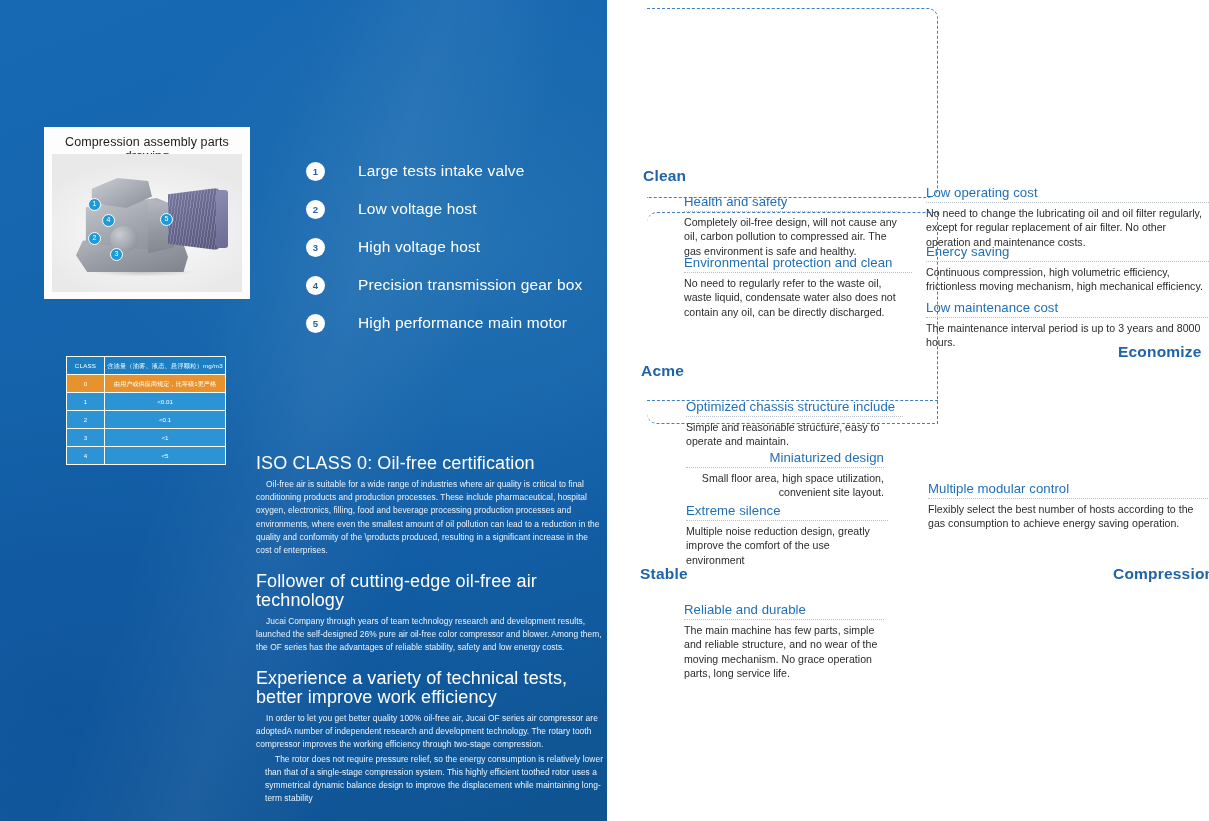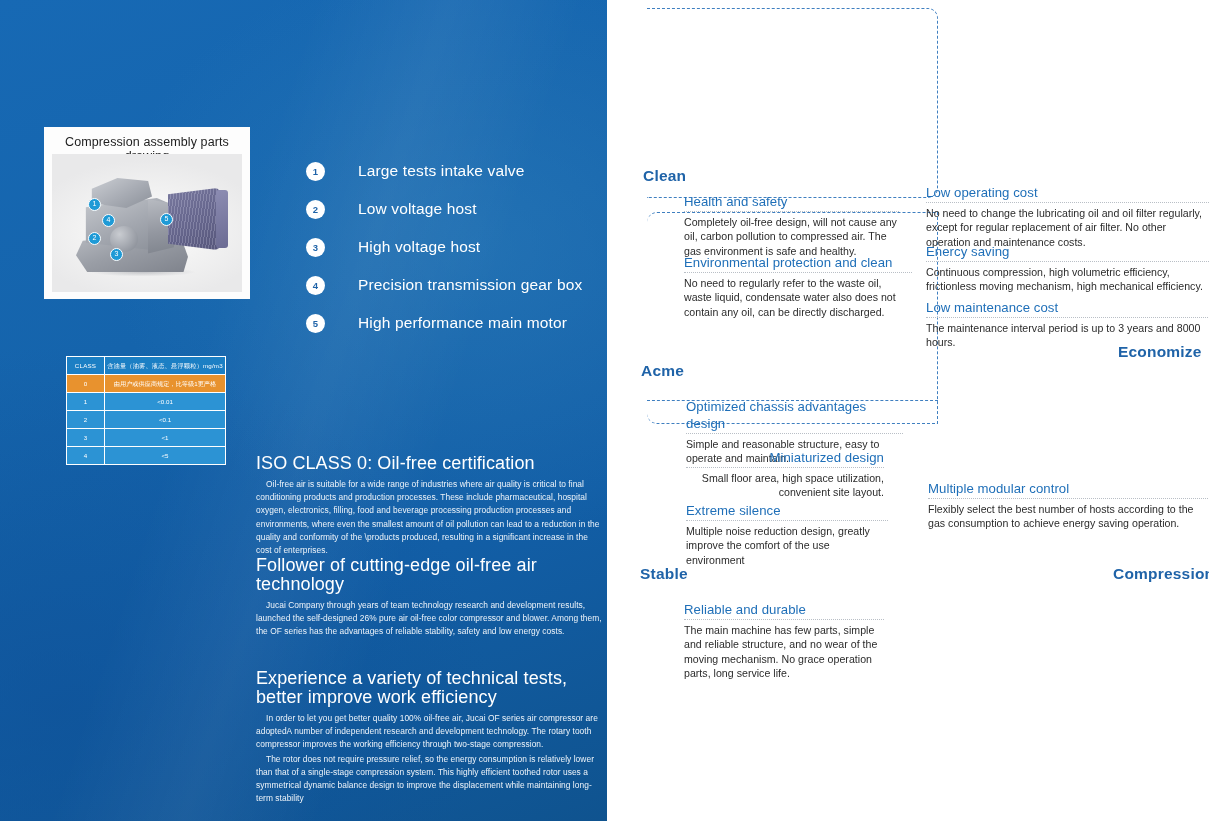--- a/index.html
+++ b/index.html
@@ -198,23 +198,23 @@
     letter-spacing: .1px;
   }
   .blue-p {
     color: #eef4fa;
     font-size: 8.4px;
     line-height: 13.2px;
     margin: 0;
     text-indent: 10px;
     letter-spacing: .05px;
   }
-  .blue-p + .blue-p { margin-top: 1px; }
+  .blue-p + .blue-p { margin-top: 1px; margin-left: 9px; }
   #sec-iso   { top: 454px; }
-  #sec-follow{ top: 556px; }
+  #sec-follow{ top: 572px; }
   #sec-exp   { top: 669px; }
 
   
   #right-panel {
     position: absolute;
     left: 607px; top: 0;
     width: 602px; height: 821px;
     background: #ffffff;
   }
 
@@ -439,21 +439,21 @@
   <p class="card-body">Continuous compression, high volumetric efficiency, frictionless moving mechanism, high mechanical efficiency.</p>
 </div>
 
 <div class="card" id="card-lowmain">
   <h3 class="card-title">Low maintenance cost</h3>
   <div class="card-rule"></div>
   <p class="card-body">The maintenance interval period is up to 3 years and 8000 hours.</p>
 </div>
 
 <div class="card" id="card-chassis">
-  <h3 class="card-title">Optimized chassis advantages design</h3>
+  <h3 class="card-title">Optimized chassis structure include</h3>
   <div class="card-rule"></div>
   <p class="card-body">Simple and reasonable structure, easy to operate and maintain.</p>
 </div>
 
 <div class="card" id="card-mini">
   <h3 class="card-title">Miniaturized design</h3>
   <div class="card-rule"></div>
   <p class="card-body">Small floor area, high space utilization, convenient site layout.</p>
 </div>
 

